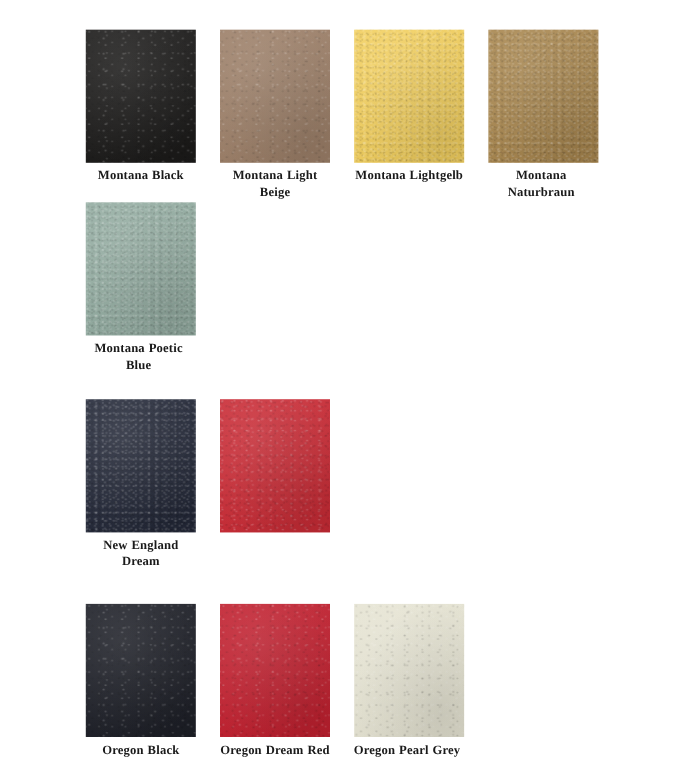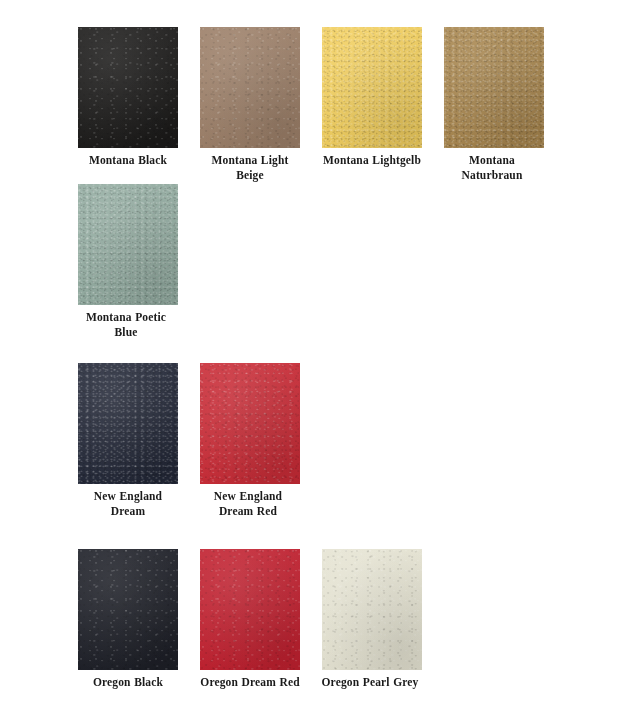--- a/index.html
+++ b/index.html
@@ -146,21 +146,20 @@
         <div class="swatch-label">Montana Poetic Blue</div>
       </div>
     </div>
     <div class="swatch-row" style="top: 363px; padding-left: 78px;">
       <div class="swatch-cell">
         <div class="swatch-chip grain-fine" style="width: 100px; height: 121px; background-color: rgb(35, 40, 56);"></div>
         <div class="swatch-label">New England Dream</div>
       </div>
       <div class="swatch-cell">
         <div class="swatch-chip grain-smooth" style="width: 100px; height: 121px; background-color: rgb(201, 43, 54);"></div>
-        <div class="swatch-label">New England Dream Red</div>
       </div>
     </div>
     <div class="swatch-row" style="top: 549px; padding-left: 78px;">
       <div class="swatch-cell">
         <div class="swatch-chip grain-coarse" style="width: 100px; height: 121px; background-color: rgb(29, 31, 39);"></div>
         <div class="swatch-label">Oregon Black</div>
       </div>
       <div class="swatch-cell">
         <div class="swatch-chip grain-coarse" style="width: 100px; height: 121px; background-color: rgb(193, 32, 47);"></div>
         <div class="swatch-label">Oregon Dream Red</div>

